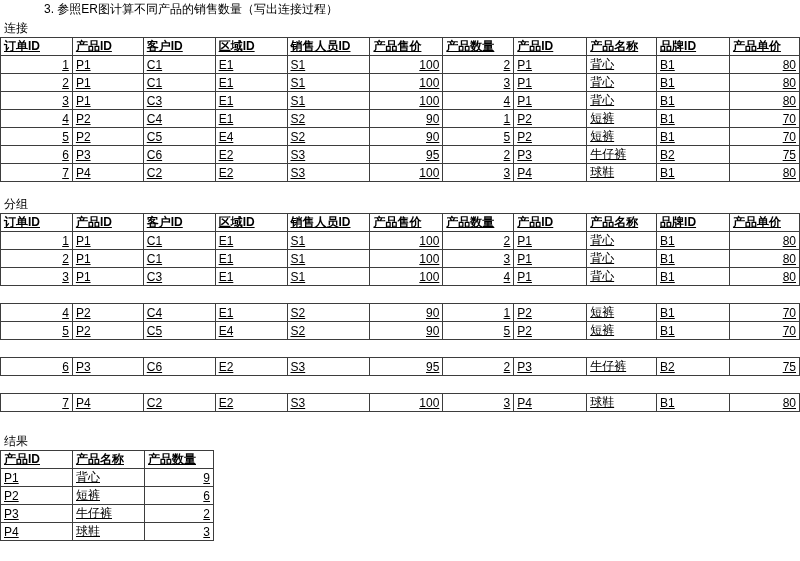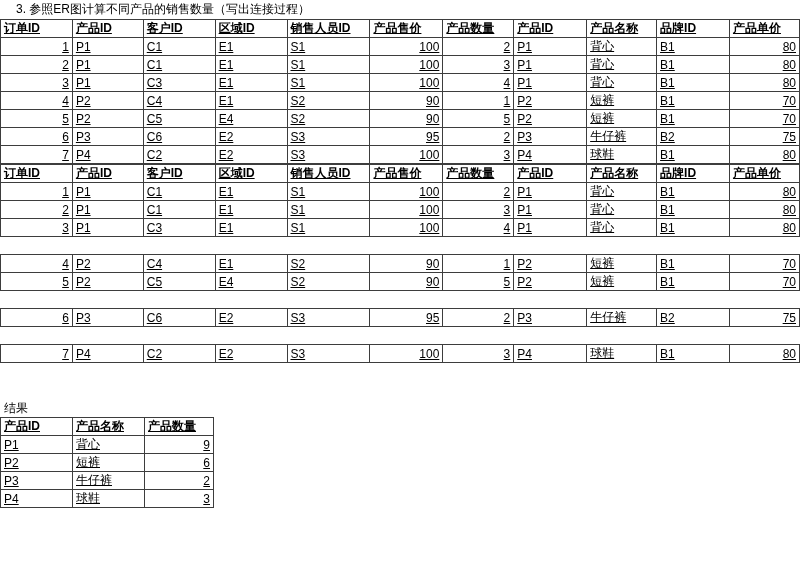--- a/index.html
+++ b/index.html
@@ -6,30 +6,31 @@
   html, body {
     width: 800px; height: 561px;
     background: #ffffff;
     font-family: "Liberation Sans", "DejaVu Sans", sans-serif;
     font-size: 12px;
     color: #000000;
     overflow: hidden;
   }
   .title {
     height: 19px; line-height: 19px;
-    padding-left: 16px;
+    padding-left: 4px;
     white-space: nowrap;
+    margin-left: 40px;
   }
   .sec-label {
     height: 18px; line-height: 18px;
     padding-left: 4px;
     white-space: nowrap;
   }
   #group-label { margin-top: 13px; }
-  #result-label { margin-top: 36px; }
+  #result-label { margin-top: 20px; }
   table.grid {
     border-collapse: collapse;
     table-layout: fixed;
     text-decoration: underline;
   }
   table.grid th, table.grid td {
     border: 1px solid #3d3d3d;
     height: 18px;
     padding: 0 3px;
     overflow: hidden;
@@ -43,20 +44,21 @@
   table.grid tr.spacer td { border: none; }
   #result-table th, #result-table td { height: 17px; }
 </style>
 </head>
 <body>
 
 <div class="sheet">
 
   <div class="title">3. 参照ER图计算不同产品的销售数量（写出连接过程）</div>
 
+  <div class="sec-label" id="join-label">连接</div>
 
   <table class="grid" id="join-table">
     <colgroup>
       <col style="width:72px">
         <col style="width:71px">
         <col style="width:72px">
       <col style="width:72px">
         <col style="width:83px">
         <col style="width:73px">
       <col style="width:71px">
@@ -168,20 +170,21 @@
           <td class="num">100</td>
           <td class="num">3</td>
           <td>P4</td>
           <td>球鞋</td>
           <td>B1</td>
           <td class="num">80</td>
         </tr>
       </tbody>
   </table>
 
+  <div class="sec-label" id="group-label">分组</div>
 
   <table class="grid" id="group-table">
     <colgroup>
       <col style="width:72px">
         <col style="width:71px">
         <col style="width:72px">
       <col style="width:72px">
         <col style="width:83px">
         <col style="width:73px">
       <col style="width:71px">

